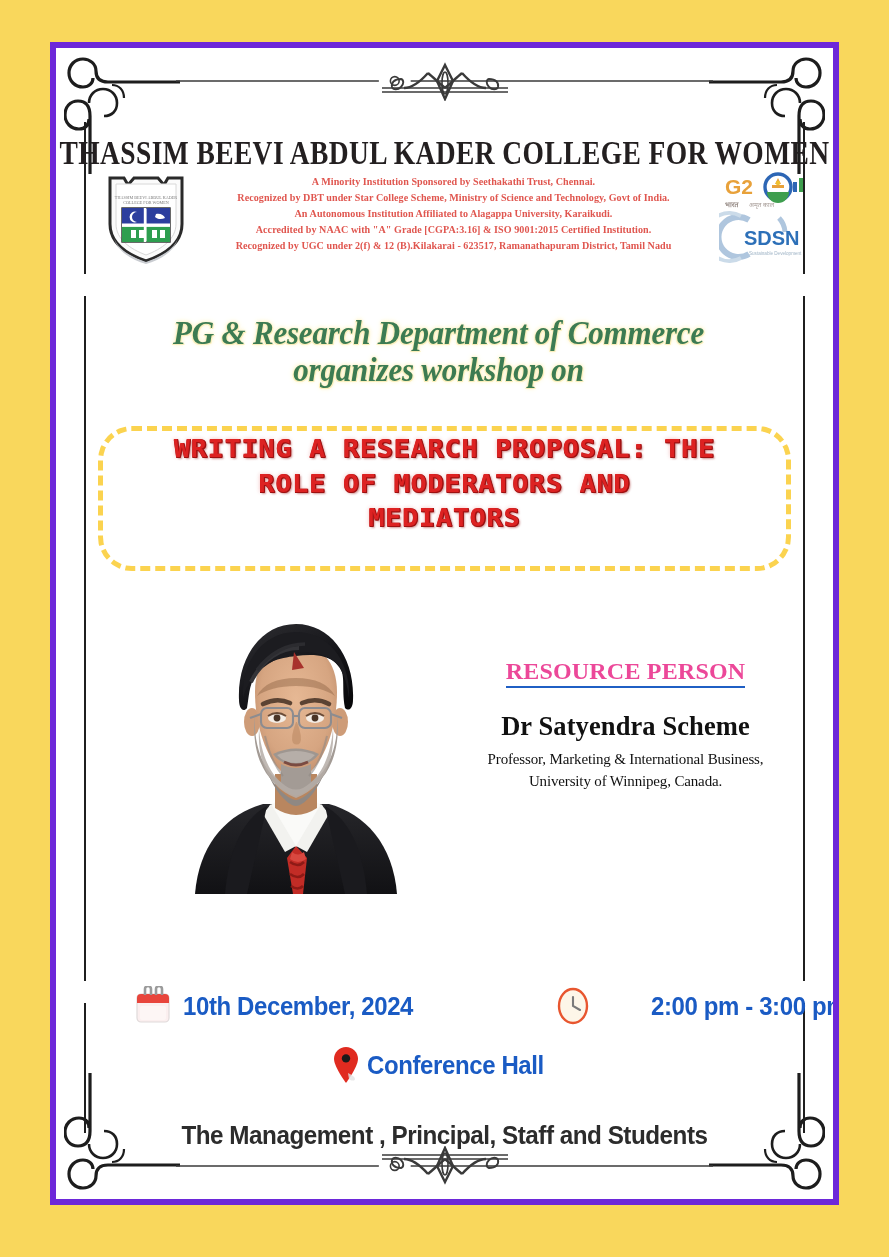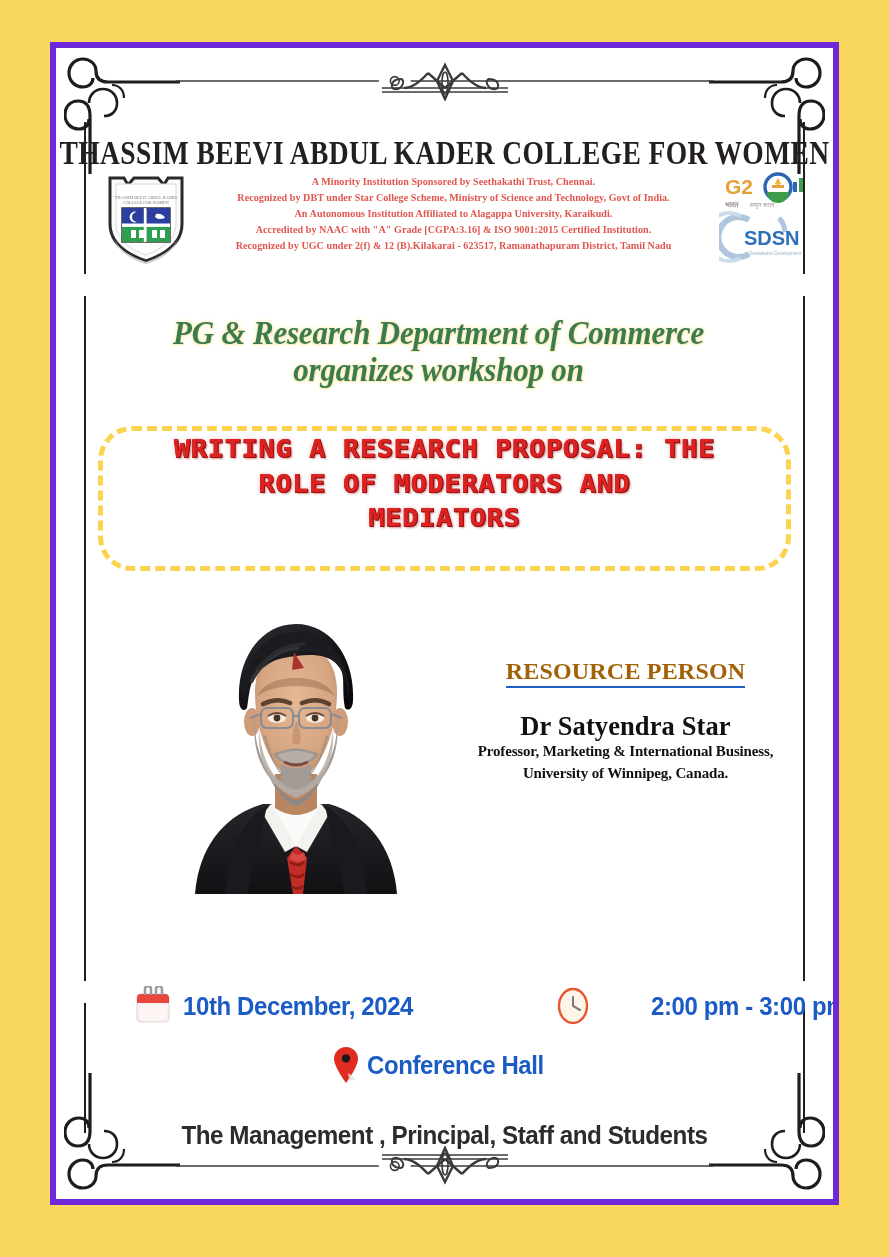--- a/index.html
+++ b/index.html
@@ -208,38 +208,39 @@
     left: 400px;
     right: 38px;
     top: 610px;
     text-align: center;
   }
   .resource-label {
     font-family: "Liberation Serif", serif;
     font-weight: 700;
     font-size: 24px;
     letter-spacing: 0.2px;
-    color: #a16207;
+    color: #ec4899;
     border-bottom: 2.5px solid #1F5FC4;
     display: inline-block;
     padding-bottom: 1px;
     line-height: 1.12;
   }
   .speaker-name {
     margin-top: 24px;
     font-family: "Liberation Serif", serif;
     font-weight: 700;
     font-size: 26.5px;
     color: #111111;
     letter-spacing: 0.1px;
     line-height: 1.1;
   }
   .speaker-role {
+    margin-top: 8px;
     font-family: "Liberation Serif", serif;
-    font-weight: 700;
+    font-weight: 400;
     font-size: 15px;
     line-height: 1.45;
     color: #111111;
     letter-spacing: -0.15px;
   }
 
   
   .logistics {
     position: absolute;
     left: 0; right: 0;
@@ -553,21 +554,21 @@
         <path d="M108 132 C106 166 118 192 145 202 C172 192 184 166 182 132
                  C180 160 170 182 152 192 q-7 3 -14 0 C120 182 110 160 108 132 Z" fill="#B5ADA7" opacity="0.85"></path>
         <path d="M118 180 C128 196 140 204 145 204 C150 204 162 196 172 180
                  C164 198 152 210 145 210 C138 210 126 198 118 180 Z" fill="#8F8883"></path>
         <path d="M114 140 q6 26 18 40 M176 140 q-6 26 -18 40" stroke="#918A85" stroke-width="2" fill="none" opacity="0.6"></path>
       </svg>
     </div>
 
     <div class="speaker-info">
       <div class="resource-label">RESOURCE PERSON</div>
-      <div class="speaker-name">Dr Satyendra Star</div>
+      <div class="speaker-name">Dr Satyendra Scheme</div>
       <div class="speaker-role">
         <div>Professor, Marketing &amp; International Business,</div>
         <div>University of Winnipeg, Canada.</div>
       </div>
     </div>
 
     <div class="logistics">
 
       <div class="row-datetime">
 

